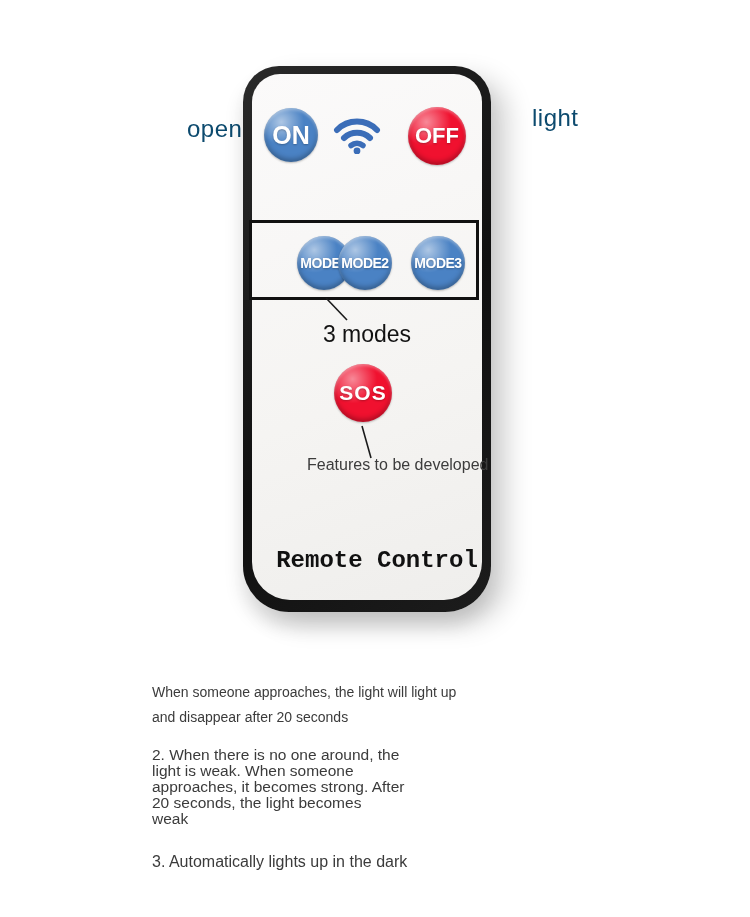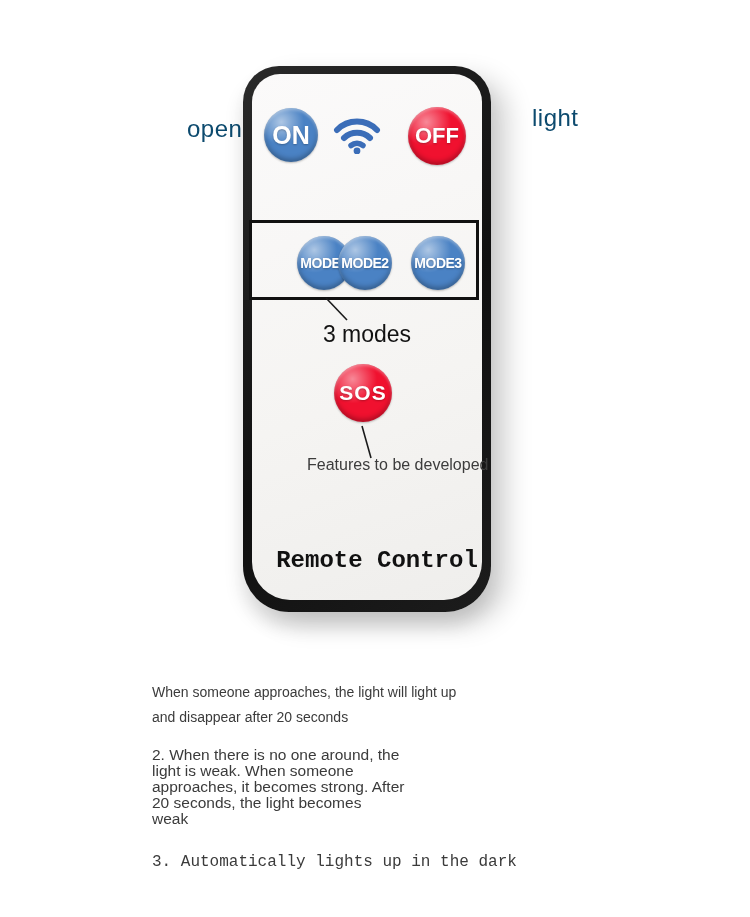--- a/index.html
+++ b/index.html
@@ -72,21 +72,21 @@
   .remote-title{
     position:absolute;left:0;top:481px;width:100%;text-align:center;
     font-family:"Liberation Mono",monospace;font-weight:bold;
     font-size:24px;color:#111;letter-spacing:0px;padding-left:20px;
   }
 
   
   .desc{position:absolute;white-space:pre-line;color:#3b3b3b;}
   .desc-1{left:152px;top:668px;width:440px;font-size:14px;line-height:25px;margin-top:12px;}
   .desc-2{left:152px;top:747px;width:300px;font-size:15.5px;line-height:16px;}
-  .desc-3{left:152px;top:852px;width:440px;font-size:16px;line-height:20px;font-family:Liberation Mono, monospace;}
+  .desc-3{left:152px;top:852px;width:440px;font-size:16px;line-height:20px;}
 </style>
 </head>
 <body>
 
 <div class="stage">
 
   <div class="side-label label-open">open</div>
   <div class="side-label label-light">light</div>
 
   <div class="remote">

